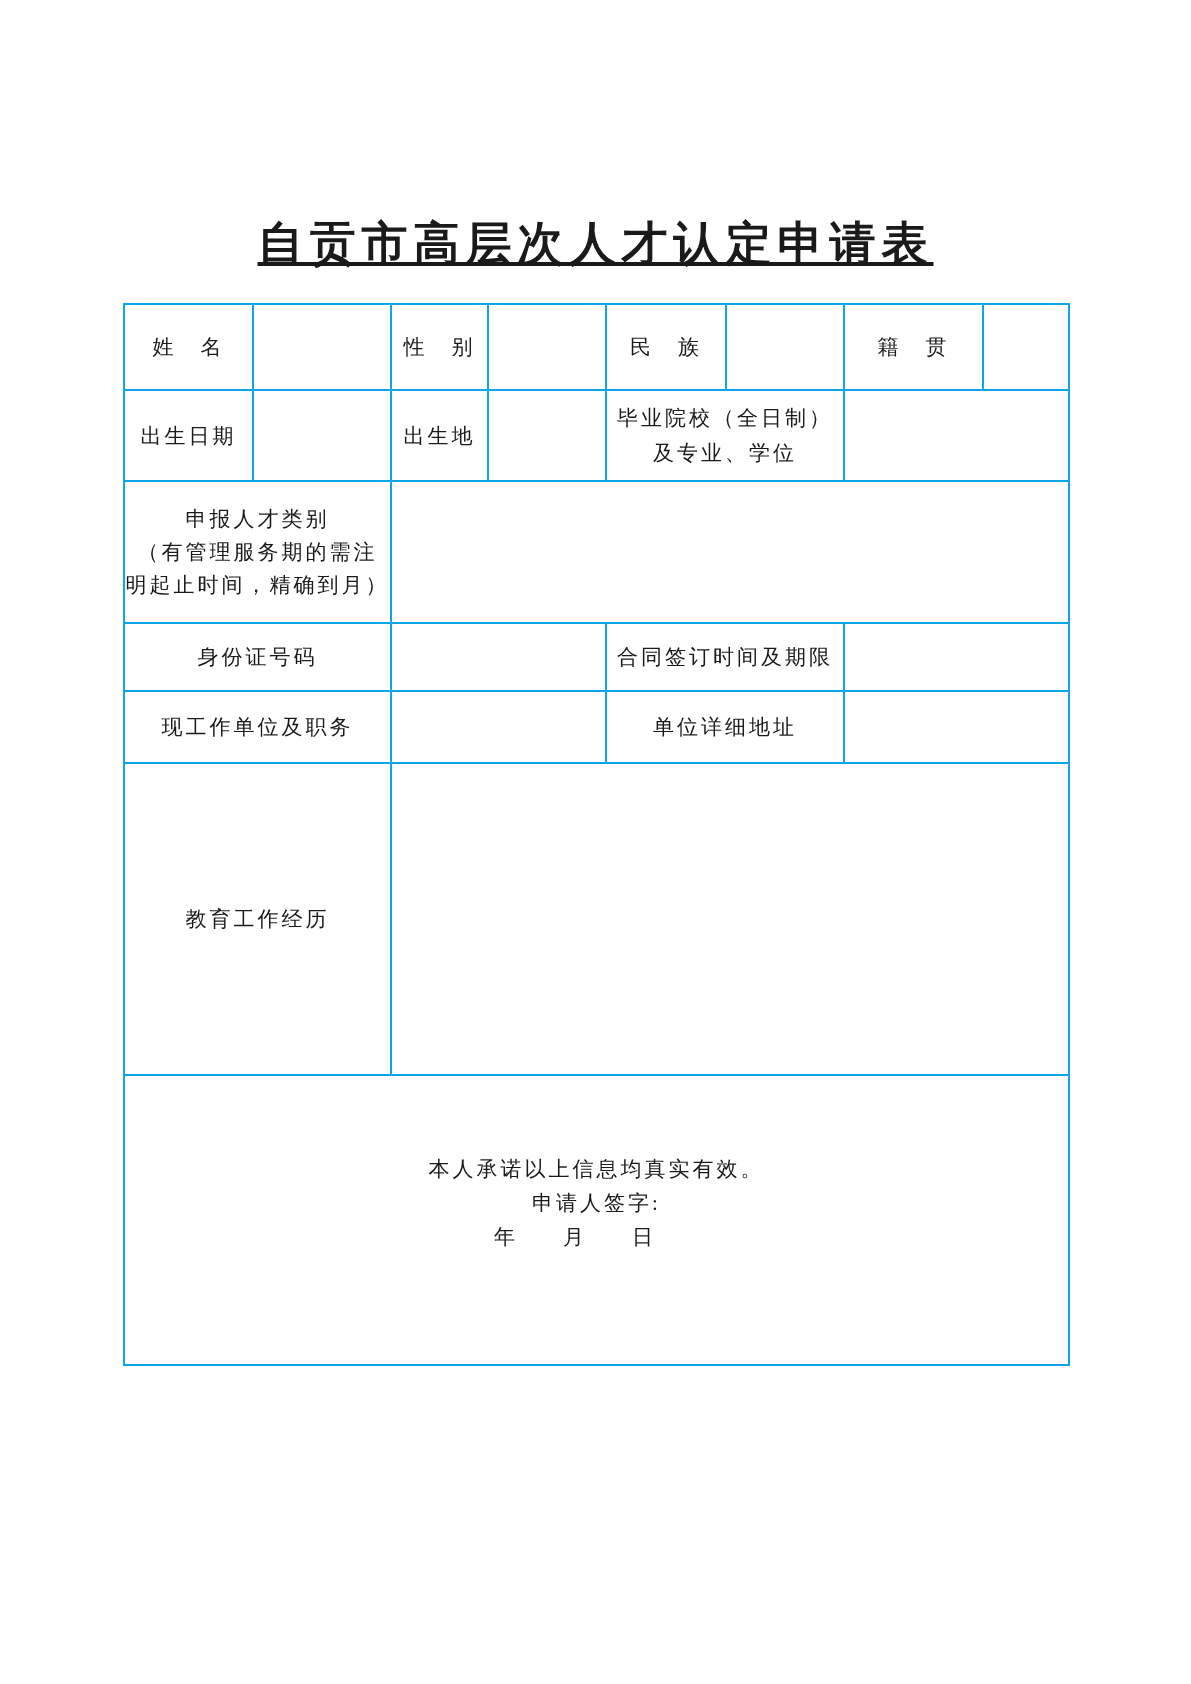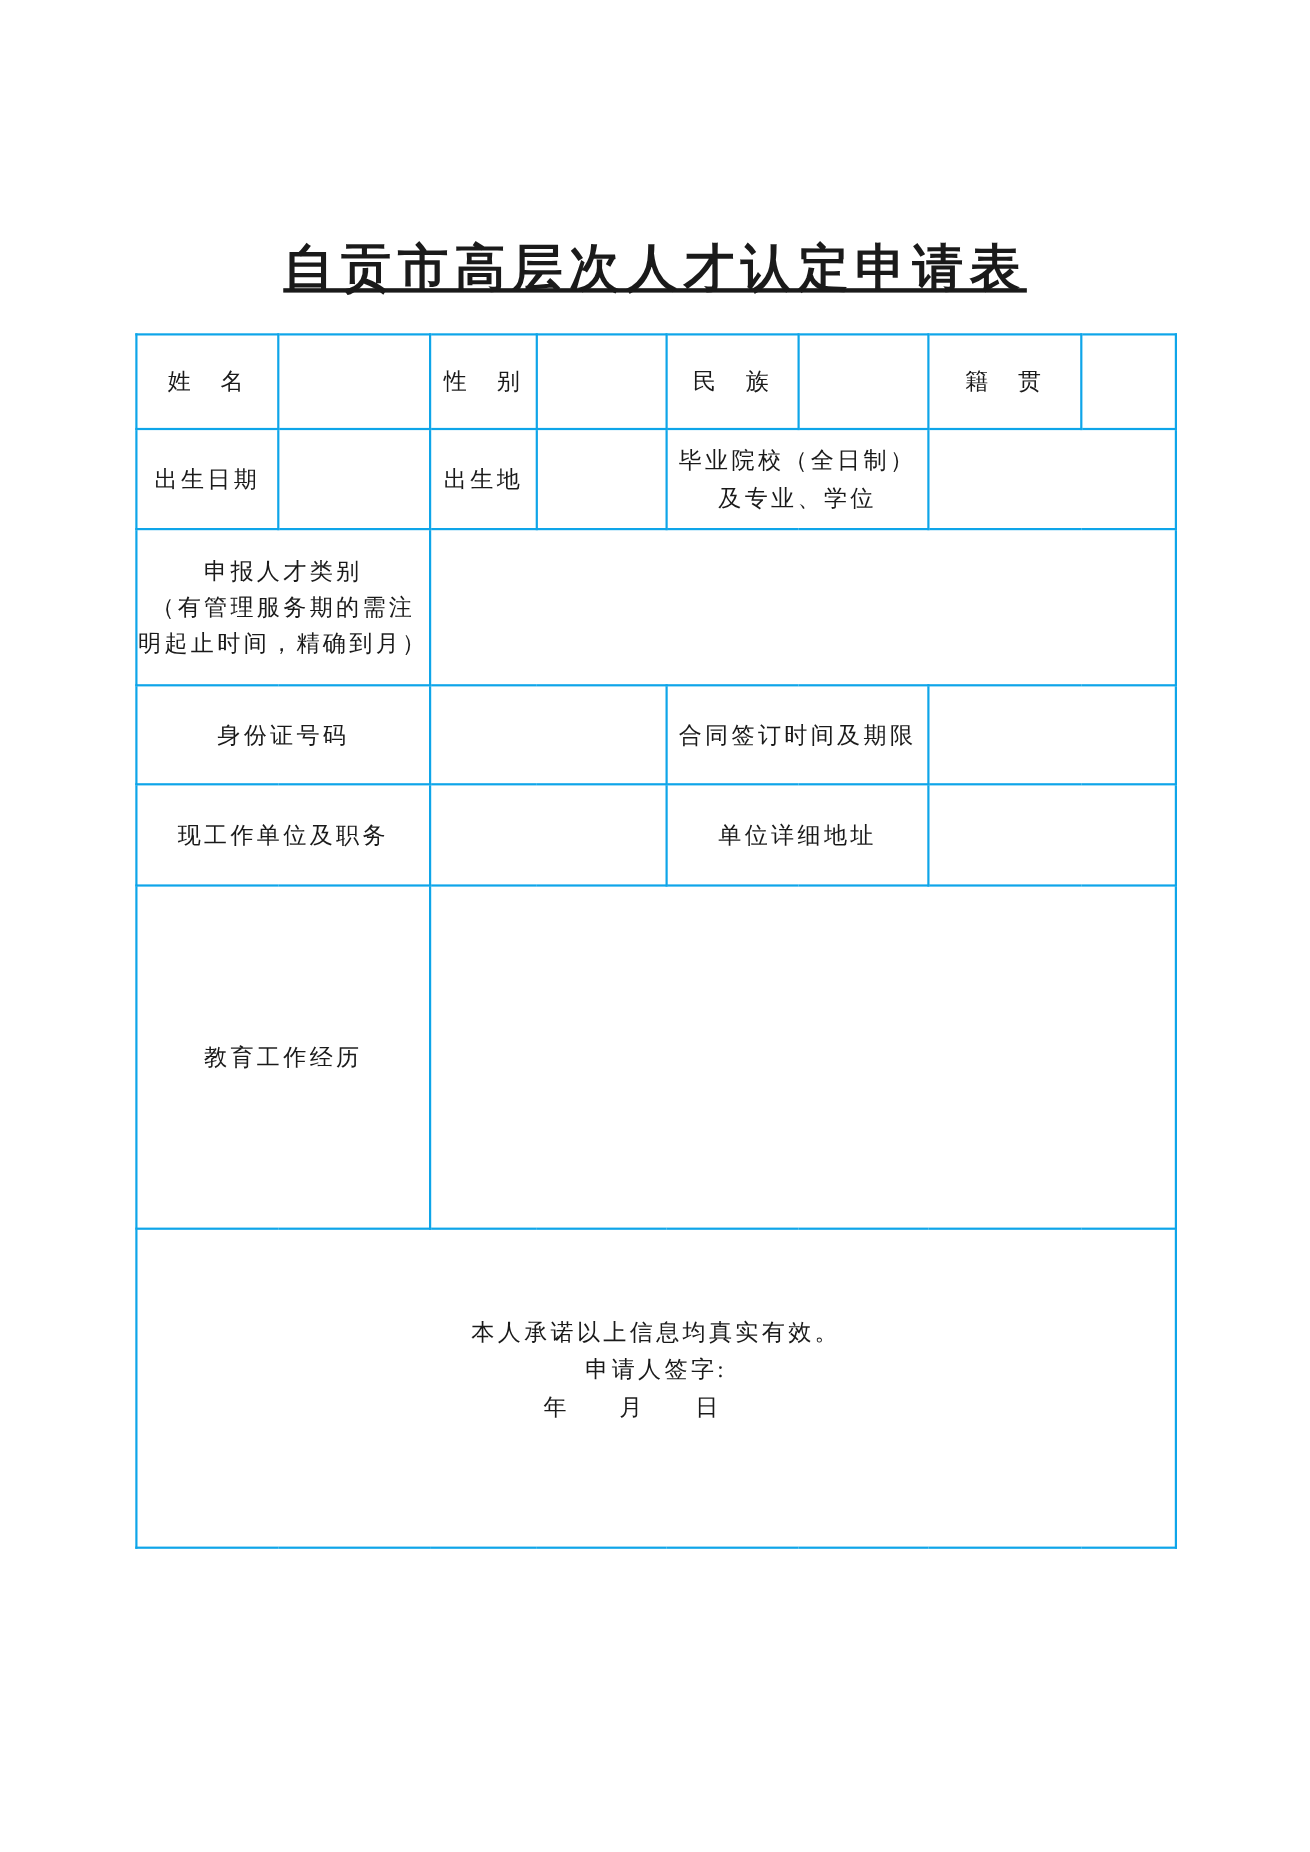--- a/index.html
+++ b/index.html
@@ -123,32 +123,32 @@
 
     <tr style="height:142px">
       <td class="category-cell" colspan="2">
         <div class="cat-line">申报人才类别</div>
         <div class="cat-line">（有管理服务期的需注</div>
         <div class="cat-line">明起止时间，精确到月）</div>
       </td>
       <td class="blank" colspan="6"></td>
     </tr>
 
-    <tr style="height:90px">
+    <tr style="height:68px">
       <td colspan="2">
         <span>身份证号码</span>
       </td>
       <td class="blank" colspan="2"></td>
       <td colspan="2">
         <span>合同签订时间及期限</span>
       </td>
       <td class="blank" colspan="2"></td>
     </tr>
 
-    <tr style="height:92px">
+    <tr style="height:72px">
       <td colspan="2">
         <span>现工作单位及职务</span>
       </td>
       <td class="blank" colspan="2"></td>
       <td colspan="2">
         <span>单位详细地址</span>
       </td>
       <td class="blank" colspan="2"></td>
     </tr>
 

